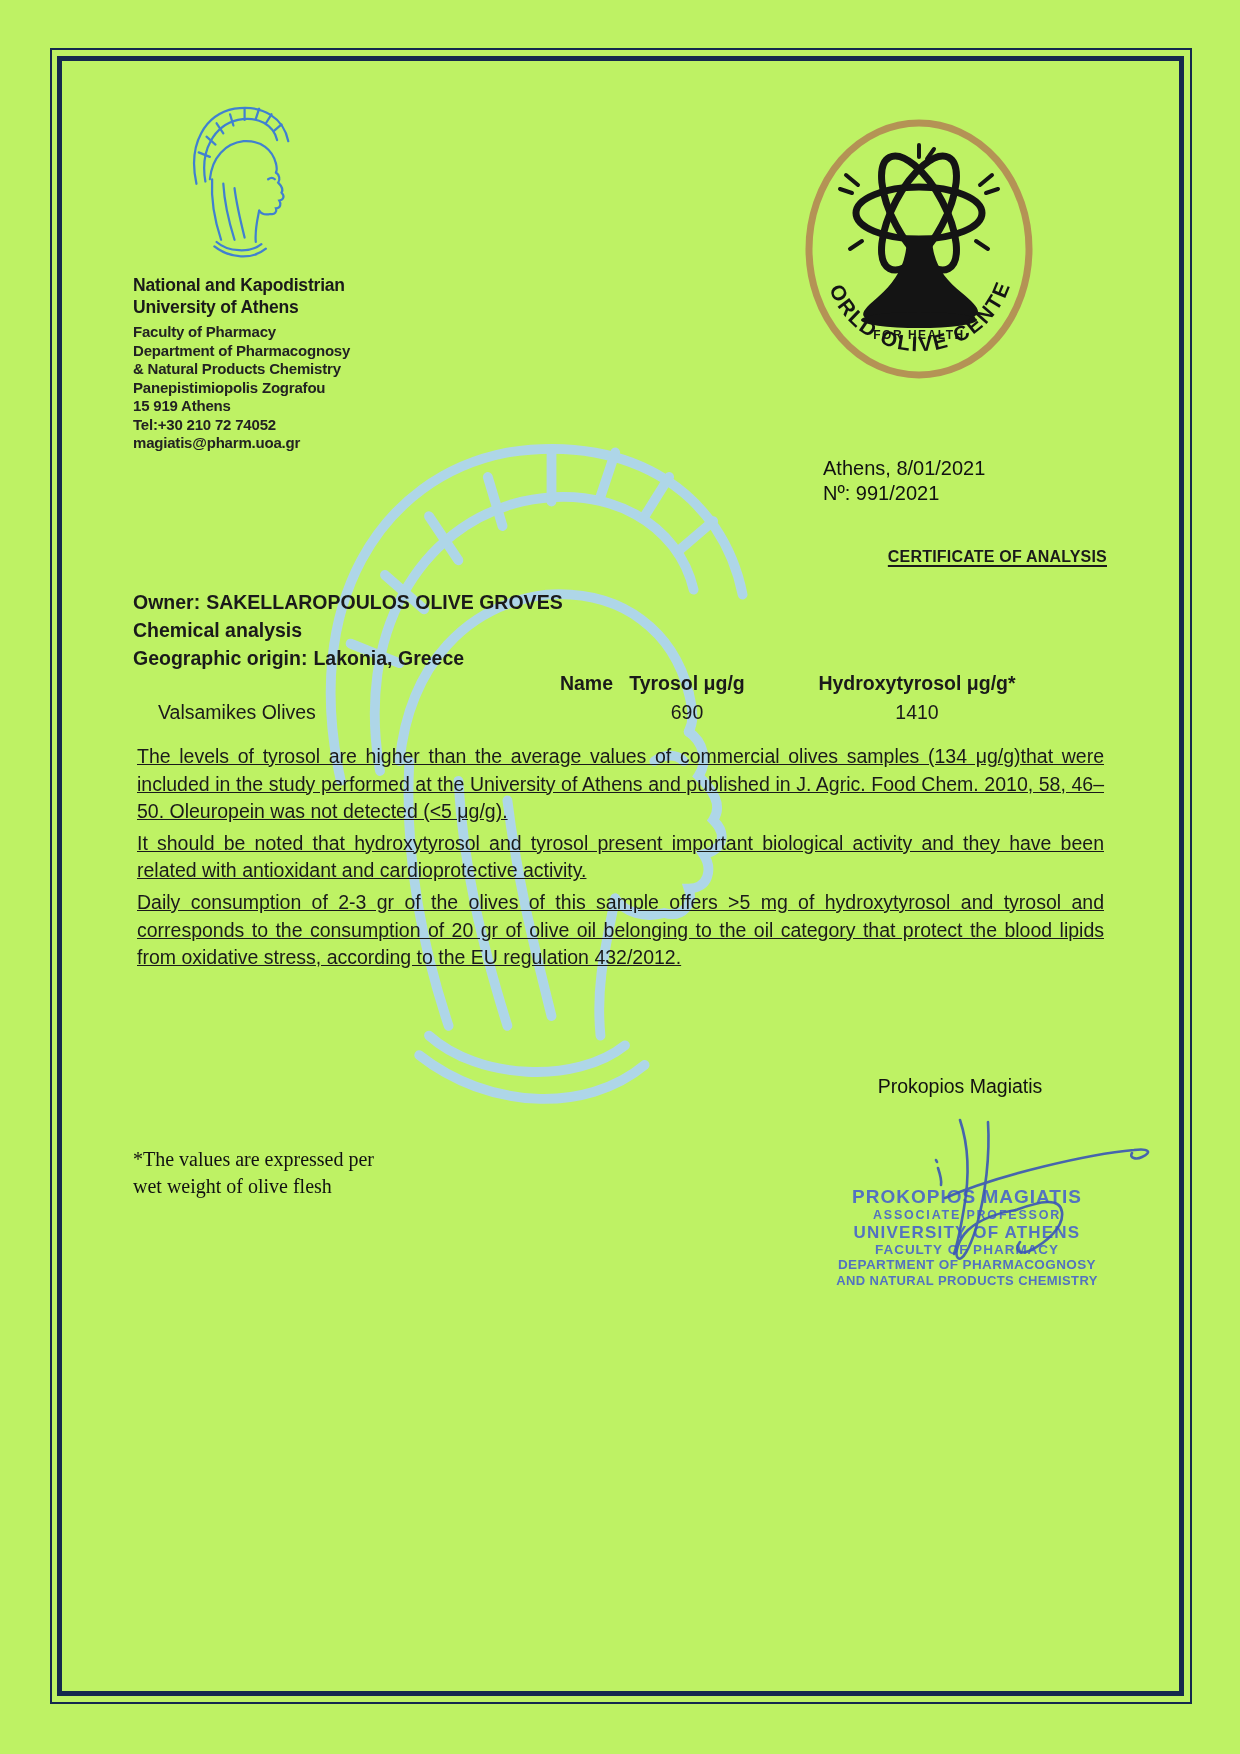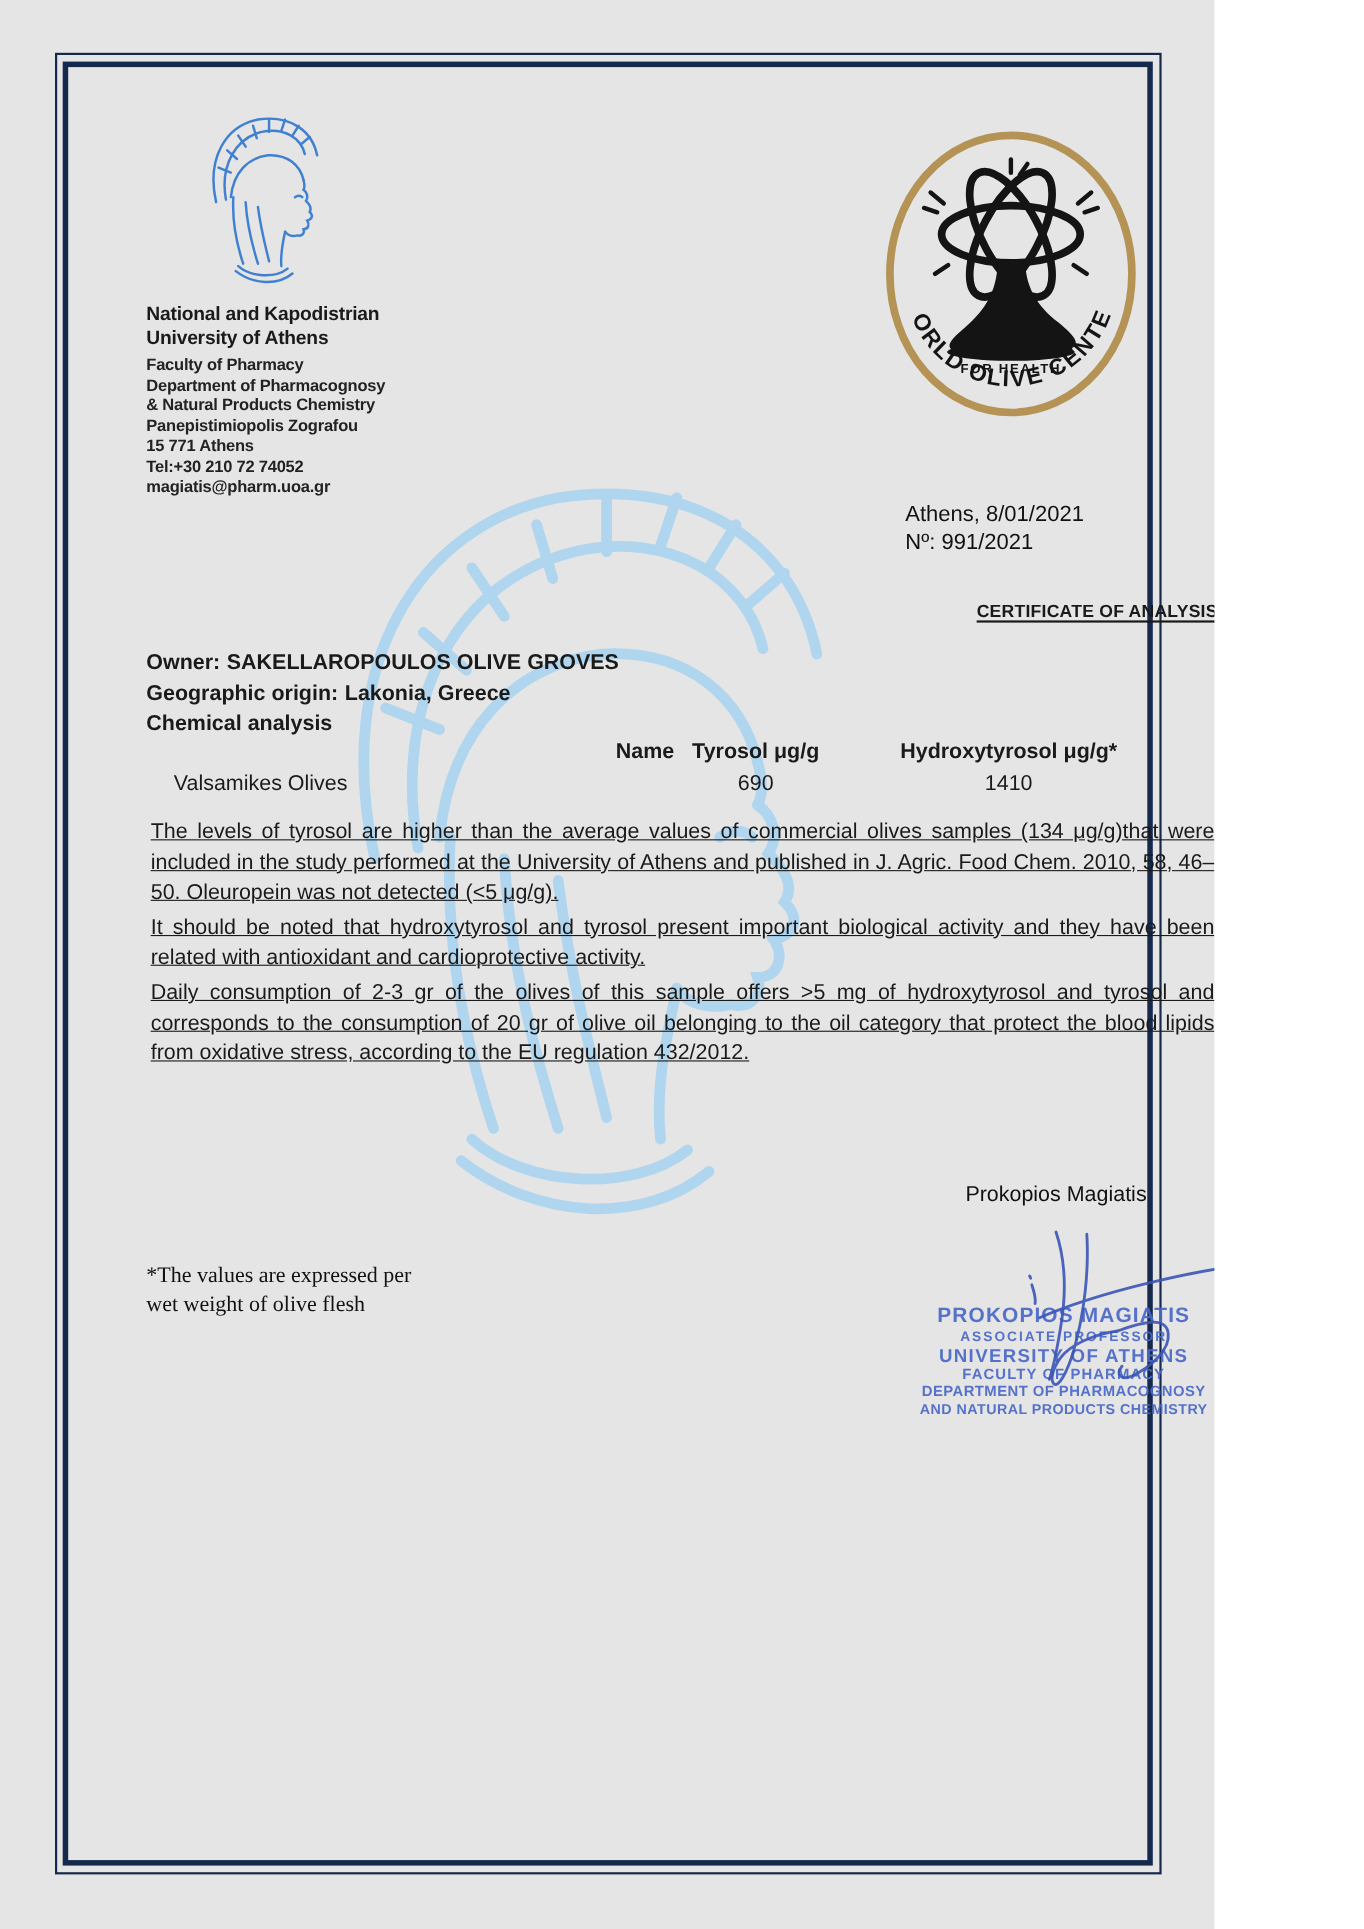--- a/index.html
+++ b/index.html
@@ -1,17 +1,17 @@
 <!DOCTYPE html>
 <html><head>
 <meta charset="utf-8">
 <style>
   html,body{margin:0;padding:0;background:#ffffff;}
   .page{
-    position:relative;width:1104px;height:1754px;background:#e5e5e5;
+    position:relative;width:1240px;height:1754px;background:#bef264;
     font-family:"Liberation Sans",sans-serif;color:#1a1a1a;overflow:hidden;
   }
   .border-outer{position:absolute;left:50px;top:48px;right:48px;bottom:50px;border:2px solid #15294d;}
   .border-inner{position:absolute;left:57px;top:56px;right:56px;bottom:58px;border:5px solid #15294d;}
   .watermark{position:absolute;left:282px;top:428px;width:490px;height:686px;color:#aed5f0;opacity:.95;}
   .uni-logo{position:absolute;left:183px;top:103px;width:112px;height:157px;color:#4080d0;}
   .uni-name{position:absolute;left:133px;width:360px;font-weight:bold;font-size:17.5px;line-height:22px;letter-spacing:-.2px;}
   .uni-n1{top:274px;} .uni-n2{top:296px;}
   .uni-addr{position:absolute;left:133px;top:323px;width:360px;font-size:15px;line-height:18.5px;letter-spacing:-.2px;font-weight:bold;color:#222;}
   .uni-addr div{font-weight:600;}
@@ -91,21 +91,21 @@
     <use href="#athena"></use>
   </svg>
 
   <div class="uni-name uni-n1">National and Kapodistrian</div>
   <div class="uni-name uni-n2">University of Athens</div>
   <div class="uni-addr">
     <div>Faculty of Pharmacy</div>
     <div>Department of Pharmacognosy</div>
     <div>&amp; Natural Products Chemistry</div>
     <div>Panepistimiopolis Zografou</div>
-    <div>15 771  Athens</div>
+    <div>15 919  Athens</div>
     <div>Tel:+30 210  72 74052</div>
     <div>magiatis@pharm.uoa.gr</div>
   </div>
 
   <svg class="woc-logo" viewBox="0 0 238 272">
     <ellipse cx="119" cy="136" rx="110" ry="126" fill="none" stroke="#b49355" stroke-width="7"></ellipse>
     <g fill="none" stroke="#141414" stroke-width="7">
       <ellipse cx="119" cy="100" rx="63" ry="26"></ellipse>
       <ellipse cx="119" cy="100" rx="63" ry="26" transform="rotate(62 119 100)"></ellipse>
       <ellipse cx="119" cy="100" rx="63" ry="26" transform="rotate(-62 119 100)"></ellipse>
@@ -133,24 +133,24 @@
     <div>Athens, 8/01/2021</div>
     <div>Nº: 991/2021</div>
   </div>
 
   <div class="doc-title">CERTIFICATE OF ANALYSIS</div>
 
   <div class="details">
     <div>
       <span class="lbl">Owner:</span><span>SAKELLAROPOULOS OLIVE GROVES</span>
     </div>
+    <div>Chemical analysis</div>
     <div>
       <span class="lbl origin-gap">Geographic origin:</span><span>Lakonia, Greece</span>
     </div>
-    <div>Chemical analysis</div>
   </div>
 
   <div class="abs tbl-head col-name-h">Name</div>
   <div class="abs tbl-head col-tyr">Tyrosol μg/g</div>
   <div class="abs tbl-head col-hyd">Hydroxytyrosol μg/g*</div>
   <div class="abs tbl-row cell-name">Valsamikes Olives</div>
   <div class="abs tbl-row col-tyr">690</div>
   <div class="abs tbl-row col-hyd">1410</div>
 
   <div class="comments">

